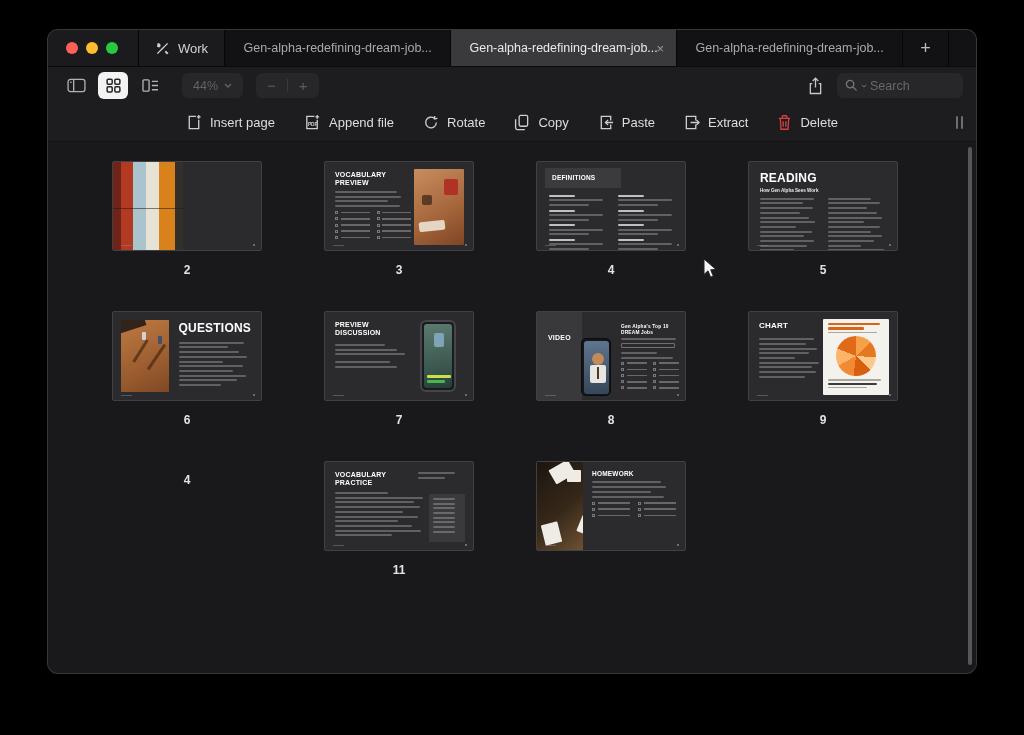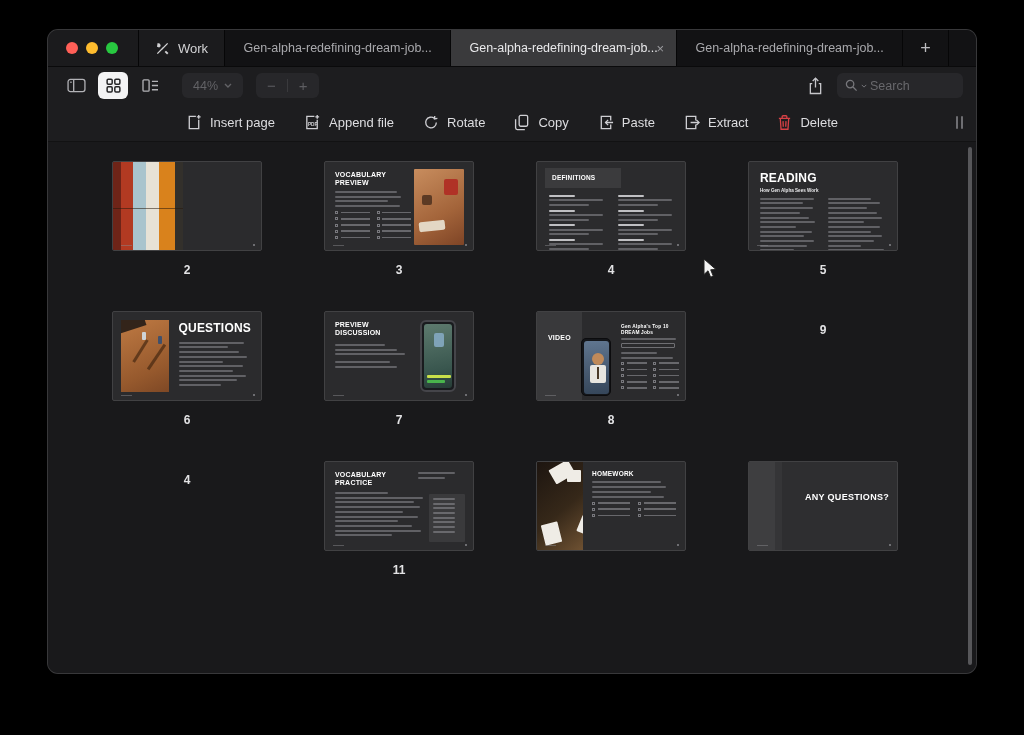--- a/index.html
+++ b/index.html
@@ -662,20 +662,45 @@
                     <span class="bl"></span>
                   </div>
                 </div>
             </div>
           </div>
         </div>
         <div class="num">8</div>
       </div>
 
       <div class="cell">
+        <div class="slide s9">
+          <div class="s9-title st">CHART</div>
+          <div class="s9-list">
+              <div class="tl" style="width: 89%;"></div>
+              <div class="tl" style="width: 75%;"></div>
+              <div class="tl" style="width: 93%;"></div>
+              <div class="tl" style="width: 80%;"></div>
+              <div class="tl" style="width: 58%;"></div>
+              <div class="tl" style="width: 96%;"></div>
+              <div class="tl" style="width: 86%;"></div>
+              <div class="tl" style="width: 92%;"></div>
+              <div class="tl" style="width: 74%;"></div>
+            </div>
+          <div class="s9-card">
+            <div class="otl" style="width:92%"></div>
+              <div class="otl" style="width:64%"></div>
+            <div class="gtl" style="width:88%"></div>
+            <div class="pie"></div>
+            <div class="s9-cap">
+              <div class="gtl" style="width:94%"></div>
+                <div class="dk"></div>
+                <div class="gtl" style="width:70%"></div>
+            </div>
+          </div>
+        </div>
         <div class="num">9</div>
       </div>
 
       <div class="cell">
         <div class="num">4</div>
       </div>
 
       <div class="cell">
         <div class="slide s11">
           <div class="s11-title st">VOCABULARY PRACTICE</div>
@@ -754,27 +779,20 @@
                     <span class="bx"></span>
                     <span class="bl"></span>
                   </div>
                 </div>
             </div>
           </div>
         </div>
 
       </div>
 
-      <div class="cell">
-        <div class="slide s14">
-          <div class="s14-strip"></div>
-          <div class="s14-title st">ANY QUESTIONS?</div>
-        </div>
-
-      </div>
 
     </div>
     <div class="scrollbar"></div>
   </div>
 </div>
 
 <svg class="cursor" width="15" height="21" viewBox="0 0 15 21">
   <path d="M1 1 L1 16.5 L5 12.8 L7.6 19.2 L10.3 18.1 L7.7 11.8 L13 11.5 Z" fill="#f4f4f4" stroke="#222" stroke-width="1"></path>
 </svg>
 

